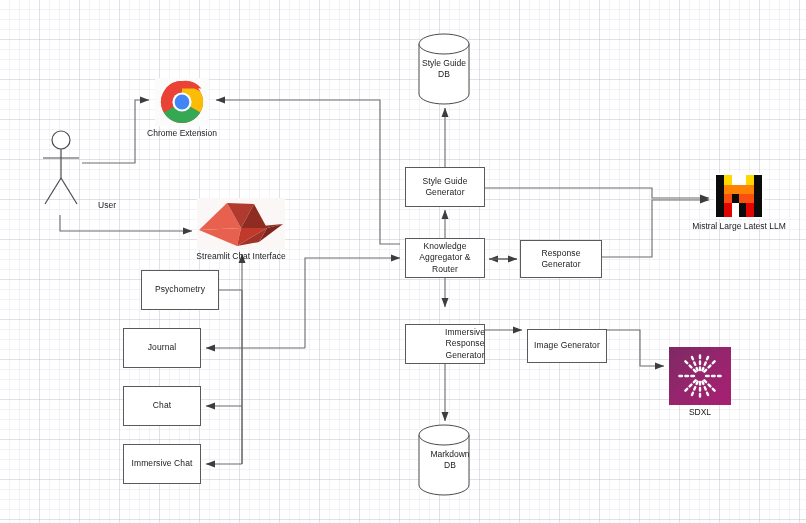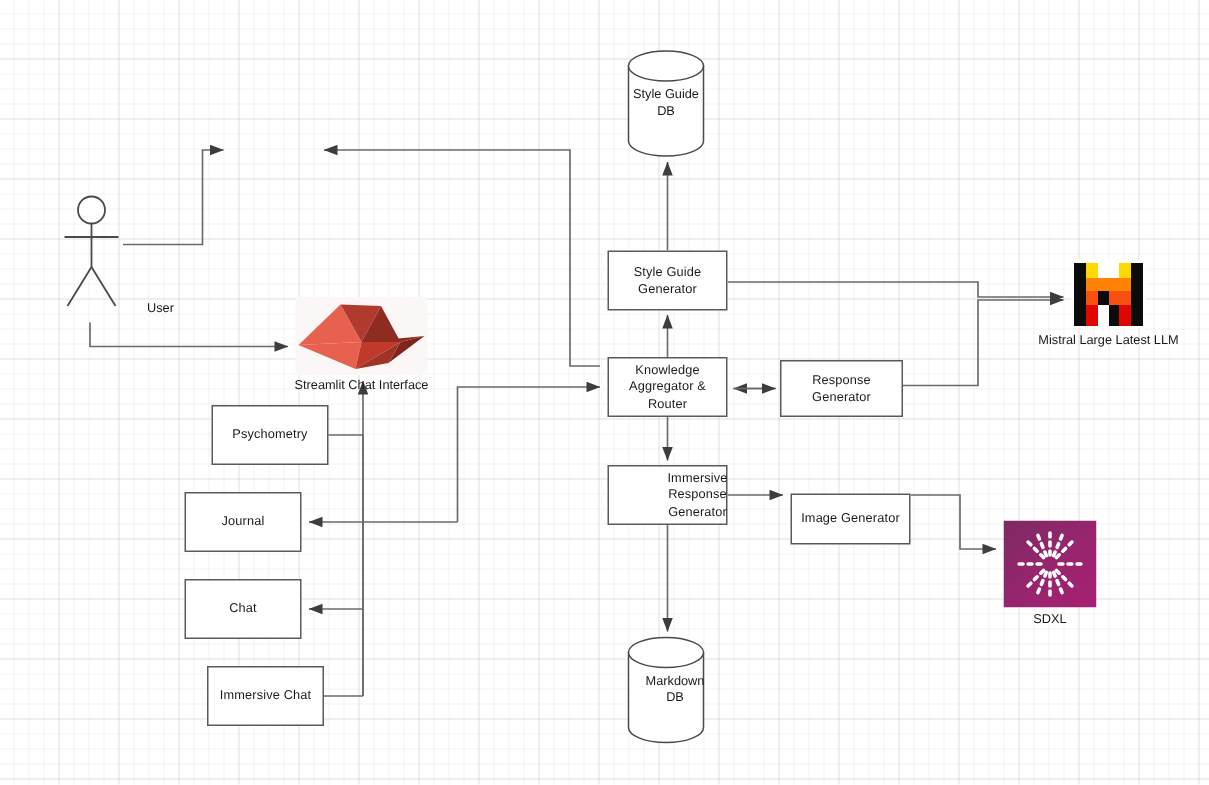--- a/index.html
+++ b/index.html
@@ -96,20 +96,33 @@
     <svg width="42" height="80" viewBox="0 0 42 80" xmlns="http://www.w3.org/2000/svg">
       <circle cx="21" cy="10" r="9" fill="#ffffff" stroke="#4a4a4a" stroke-width="1.2"></circle>
       <line x1="21" y1="19" x2="21" y2="48" stroke="#4a4a4a" stroke-width="1.2"></line>
       <line x1="3" y1="28" x2="39" y2="28" stroke="#4a4a4a" stroke-width="1.2"></line>
       <line x1="21" y1="48" x2="5" y2="74" stroke="#4a4a4a" stroke-width="1.2"></line>
       <line x1="21" y1="48" x2="37" y2="74" stroke="#4a4a4a" stroke-width="1.2"></line>
     </svg>
     <div class="cap" style="top:70px;margin-left:46px;">User</div>
   </div>
 
+  <div class="imgbox" style="left:155px;top:78px;width:54px;height:48px;">
+    <svg width="54" height="48" viewBox="0 0 48 48" xmlns="http://www.w3.org/2000/svg">
+      <circle cx="24" cy="24" r="21" fill="#ea4335"></circle>
+      <path d="M24 3 A21 21 0 0 1 42.2 34.5 L24 24 Z" fill="#fbbc05"></path>
+      <path d="M42.2 34.5 A21 21 0 0 1 5.8 34.5 L24 24 Z" fill="#34a853"></path>
+      <path d="M5.8 34.5 A21 21 0 0 1 24 3 L24 24 Z" fill="#ea4335"></path>
+      <path d="M24 3 L42.2 13.5 A21 21 0 0 0 24 3 Z" fill="#ea4335"></path>
+      <path d="M24 10.5 L43.5 10.5 A21 21 0 0 0 24 3 A21 21 0 0 0 7.6 11 Z" fill="#ea4335"></path>
+      <circle cx="24" cy="24" r="9.6" fill="#ffffff"></circle>
+      <circle cx="24" cy="24" r="7.4" fill="#4285f4"></circle>
+    </svg>
+    <div class="cap" style="top:50px;">Chrome Extension</div>
+  </div>
 
   <div class="imgbox" style="left:197px;top:198px;width:88px;height:52px;background:#fbf7f6;">
     <svg width="88" height="52" viewBox="0 0 88 52" xmlns="http://www.w3.org/2000/svg">
       <path d="M2,32 L30,5 L44,30 Z" fill="#e8614f"></path>
       <path d="M2,32 L44,30 L40,48 Z" fill="#e8614f"></path>
       <path d="M44,30 L30,5 L57,6 Z" fill="#b03a2e"></path>
       <path d="M44,30 L57,6 L70,30 Z" fill="#8e2c22"></path>
       <path d="M44,30 L70,30 L86,26 Z" fill="#8e2c22"></path>
       <path d="M40,48 L44,30 L70,30 Z" fill="#c0392b"></path>
       <path d="M70,30 L86,26 L62,44 Z" fill="#7e241c"></path>
@@ -181,31 +194,31 @@
 
   <div class="node procbox" style="left:141px;top:270px;width:78px;height:40px;">
     <span>Psychometry</span>
   </div>
   <div class="node procbox" style="left:123px;top:328px;width:78px;height:40px;">
     <span>Journal</span>
   </div>
   <div class="node procbox" style="left:123px;top:386px;width:78px;height:40px;">
     <span>Chat</span>
   </div>
-  <div class="node procbox" style="left:123px;top:444px;width:78px;height:40px;margin-left:15px;">
+  <div class="node procbox" style="left:123px;top:444px;width:78px;height:40px;">
     <span>Immersive Chat</span>
   </div>
 
   <div class="node procbox" style="left:405px;top:167px;width:80px;height:40px;">
     <span>Style Guide<br>Generator</span>
   </div>
   <div class="node procbox" style="left:405px;top:238px;width:80px;height:40px;">
     <span>Knowledge<br>Aggregator &amp; Router</span>
   </div>
-  <div class="node procbox" style="left:405px;top:310px;width:80px;height:40px;padding-left:40px;">
+  <div class="node procbox" style="left:405px;top:324px;width:80px;height:40px;padding-left:40px;">
     <span>Immersive Response<br>Generator</span>
   </div>
   <div class="node procbox" style="left:520px;top:240px;width:82px;height:38px;">
     <span>Response Generator</span>
   </div>
   <div class="node procbox" style="left:527px;top:329px;width:80px;height:34px;">
     <span>Image Generator</span>
   </div>
 
   <div class="dbwrap" style="left:418px;top:33px;width:52px;height:72px;">

